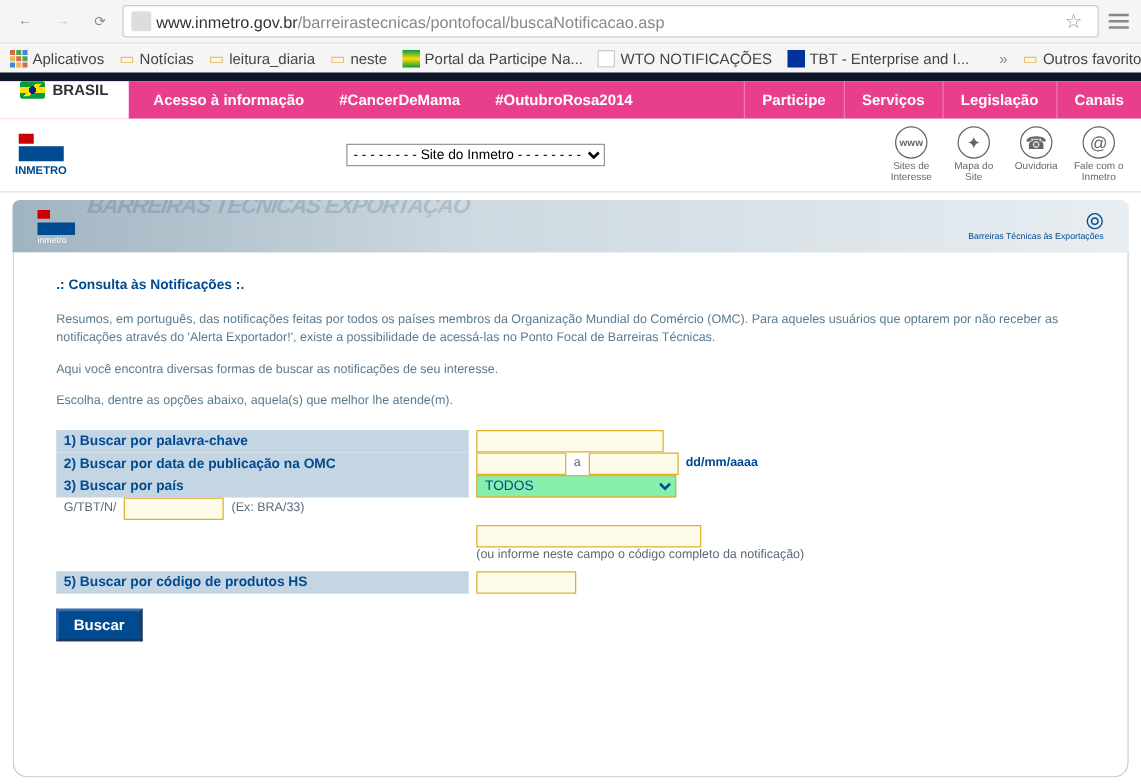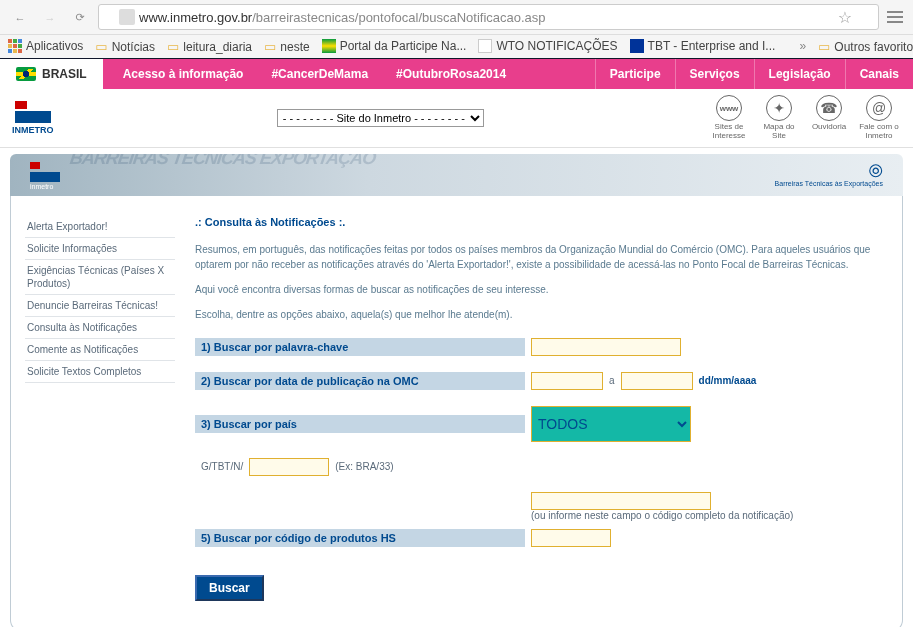--- a/index.html
+++ b/index.html
@@ -1,45 +1,45 @@
 <!DOCTYPE html>
 <html><head>
 <meta charset="utf-8">
 <style>
 * { margin: 0; padding: 0; box-sizing: border-box; }
 body { font-family: Arial, sans-serif; font-size: 11px; background: #fff; width: 913px; }
 
 
 .browser-bar { display: flex; align-items: center; padding: 4px 8px; background: #f5f5f5; border-bottom: 1px solid #ddd; gap: 6px; }
 .nav-btn { width: 24px; height: 24px; display: flex; align-items: center; justify-content: center; color: #888; cursor: pointer; border-radius: 3px; }
-.url-bar { flex: 1; display: flex; align-items: center; border: 1px solid #ccc; border-radius: 3px; background: #fff; padding: 3px 20px; height: 26px; }
+.url-bar { flex: 1; display: flex; align-items: center; border: 1px solid #ccc; border-radius: 3px; background: #fff; padding: 3px 6px; height: 26px; }
 .url-bar .page-icon { width: 16px; height: 16px; margin-right: 4px; background: #ddd; border-radius: 2px; }
 .url-text { flex: 1; font-size: 13px; color: #333; }
 .url-text .host { color: #333; }
 .url-text .path { color: #888; }
 .star { color: #999; font-size: 16px; padding: 0 6px; cursor: pointer; }
 .menu-icon { width: 20px; height: 20px; display: flex; flex-direction: column; justify-content: center; gap: 3px; cursor: pointer; padding: 2px; }
 .menu-icon span { height: 2px; background: #888; }
 
 
-.bookmarks-bar { display: flex; align-items: flex-start; padding: 4px 8px; background: #f5f5f5; border-bottom: 1px solid #0f172a; gap: 12px; font-size: 12px; color: #444; }
+.bookmarks-bar { display: flex; align-items: center; padding: 4px 8px; background: #f5f5f5; border-bottom: 7px solid #0f172a; gap: 12px; font-size: 12px; color: #444; }
 .bm-item { display: flex; align-items: center; gap: 4px; cursor: pointer; white-space: nowrap; }
 .bm-folder { color: #e8b84d; font-size: 13px; }
 .bm-icon-box { width: 14px; height: 14px; display: inline-block; }
 .bm-apps { display: grid; grid-template-columns: repeat(3,4px); grid-template-rows: repeat(3,4px); gap: 1px; }
 .bm-apps span { background: #e8b84d; }
 .bm-apps span:nth-child(1){background:#d64;} .bm-apps span:nth-child(2){background:#4a4;} .bm-apps span:nth-child(3){background:#48d;}
 .bm-apps span:nth-child(4){background:#e8b84d;} .bm-apps span:nth-child(5){background:#d64;} .bm-apps span:nth-child(6){background:#4a4;}
 .bm-apps span:nth-child(7){background:#48d;} .bm-apps span:nth-child(8){background:#e8b84d;} .bm-apps span:nth-child(9){background:#d64;}
 .bm-spacer { flex: 1; }
 .bm-more { color: #888; }
 
 
 .gov-bar { display: flex; align-items: center; background: #e83e8c; color: #fff; height: 30px; font-size: 12px; font-weight: bold; }
-.gov-brasil { background: #fff; color: #333; padding: 0 16px; height: 100%; display: flex; align-items: center; gap: 6px; margin-right: 6px; }
+.gov-brasil { background: #fff; color: #333; padding: 0 16px; height: 100%; display: flex; align-items: flex-start; gap: 6px; margin-right: 6px; }
 .gov-brasil .flag { width: 20px; height: 14px; background: linear-gradient(#079b3f 0 33%, #ffde00 33% 66%, #079b3f 66% 100%); position: relative; border-radius: 2px; }
 .gov-brasil .flag::after { content:''; position:absolute; inset:2px; background: radial-gradient(circle, #002776 3px, transparent 3px), linear-gradient(135deg, transparent 40%, #ffde00 40% 60%, transparent 60%); }
 .gov-link { padding: 0 14px; cursor: pointer; }
 .gov-hash { color: #fff; }
 .gov-spacer { flex: 1; }
 .gov-sep { width: 1px; height: 100%; background: rgba(255,255,255,0.3); }
 
 
 .inmetro-header { display: flex; align-items: center; padding: 6px 12px; background: #fff; gap: 12px; border-bottom: 1px solid #e0e0e0; }
 .inmetro-logo { display: flex; flex-direction: column; align-items: center; }
@@ -71,25 +71,25 @@
 
 .content-wrap { display: flex; margin: 0 10px; background: #fff; border: 1px solid #c0ccd5; border-top: none; border-radius: 0 0 12px 12px; padding: 20px 14px 30px; min-height: 420px; position: relative; }
 .content-wrap::before { content:''; position:absolute; inset:-1px; border-radius: 0 0 14px 14px; box-shadow: inset 0 0 0 8px #d4dde4; z-index:-1; }
 .sidebar { width: 150px; flex-shrink: 0; }
 .sidebar a { display: block; padding: 4px 2px; font-size: 10px; color: #5a6a7a; text-decoration: none; border-bottom: 1px solid #e0e4e8; cursor: pointer; line-height: 1.3; }
 .main { flex: 1; padding-left: 20px; font-size: 10px; color: #5a7a8f; }
 .main h2 { font-size: 11px; color: #004a8f; font-weight: bold; margin-bottom: 14px; }
 .main p { margin-bottom: 10px; line-height: 1.5; }
 
 
-.form-row { display: flex; align-items: center; margin-bottom: 16px; }
+.form-row { display: flex; align-items: center; margin-bottom: 0; }
 .form-label { width: 330px; background: #c4d6e4; padding: 3px 6px; font-size: 11px; font-weight: bold; color: #004a8f; }
 .form-field { flex: 1; padding-left: 6px; display: flex; align-items: center; gap: 6px; font-size: 10px; color: #5a6a7a; flex-wrap: wrap; }
 .form-field input[type=text] { border: 1px solid #e0b030; background: #fffbea; padding: 2px 3px; font-size: 11px; height: 18px; }
-.form-field select { border: 1px solid #e0b030; background: #14b8a6; padding: 1px 2px; font-size: 14px; color: #004a8f; height: 36px; }
+.form-field select { border: 1px solid #e0b030; background: #86efac; padding: 1px 2px; font-size: 11px; color: #004a8f; height: 18px; }
 .w-long { width: 150px; }
 .w-date { width: 72px; }
 .w-med { width: 80px; }
 .w-country { width: 160px; }
 .w-code { width: 180px; }
 .radio-row { margin: 4px 0 8px 336px; display: flex; gap: 18px; align-items: center; }
 .radio-row label { display: flex; align-items: center; gap: 4px; color: #5a6a7a; }
 .extra-row { margin: 4px 0 8px 336px; color: #5a6a7a; }
 .buscar-btn { background: #004a8f; color: #fff; font-weight: bold; border: 2px outset #3a6aaf; padding: 4px 12px; font-size: 12px; cursor: pointer; margin-top: 12px; }
 </style>
@@ -215,29 +215,20 @@
       <span class="t">inmetro</span>
     </div>
   <div class="bg-text">BARREIRAS TÉCNICAS EXPORTAÇÃO</div>
   <div class="alerta-brand">
     <div class="wifi">⦾</div>
     <div class="sub">Barreiras Técnicas às Exportações</div>
   </div>
 </div>
 
 <div class="content-wrap">
-  <div class="sidebar">
-    <a>Alerta Exportador!</a>
-    <a>Solicite Informações</a>
-    <a>Exigências Técnicas (Países X Produtos)</a>
-    <a>Denuncie Barreiras Técnicas!</a>
-    <a>Consulta às Notificações</a>
-    <a>Comente as Notificações</a>
-    <a>Solicite Textos Completos</a>
-  </div>
   <div class="main">
     <h2>.: Consulta às Notificações :.</h2>
     <p>Resumos, em português, das notificações feitas por todos os países membros da Organização Mundial do Comércio (OMC). Para aqueles usuários que optarem por não receber as notificações através do 'Alerta Exportador!', existe a possibilidade de acessá-las no Ponto Focal de Barreiras Técnicas.</p>
     <p>Aqui você encontra diversas formas de buscar as notificações de seu interesse.</p>
     <p style="margin-bottom:16px">Escolha, dentre as opções abaixo, aquela(s) que melhor lhe atende(m).</p>
 
     <div class="form-row">
       <div class="form-label">1) Buscar por palavra-chave</div>
       <div class="form-field">
           <input type="text" class="w-long" style="">

